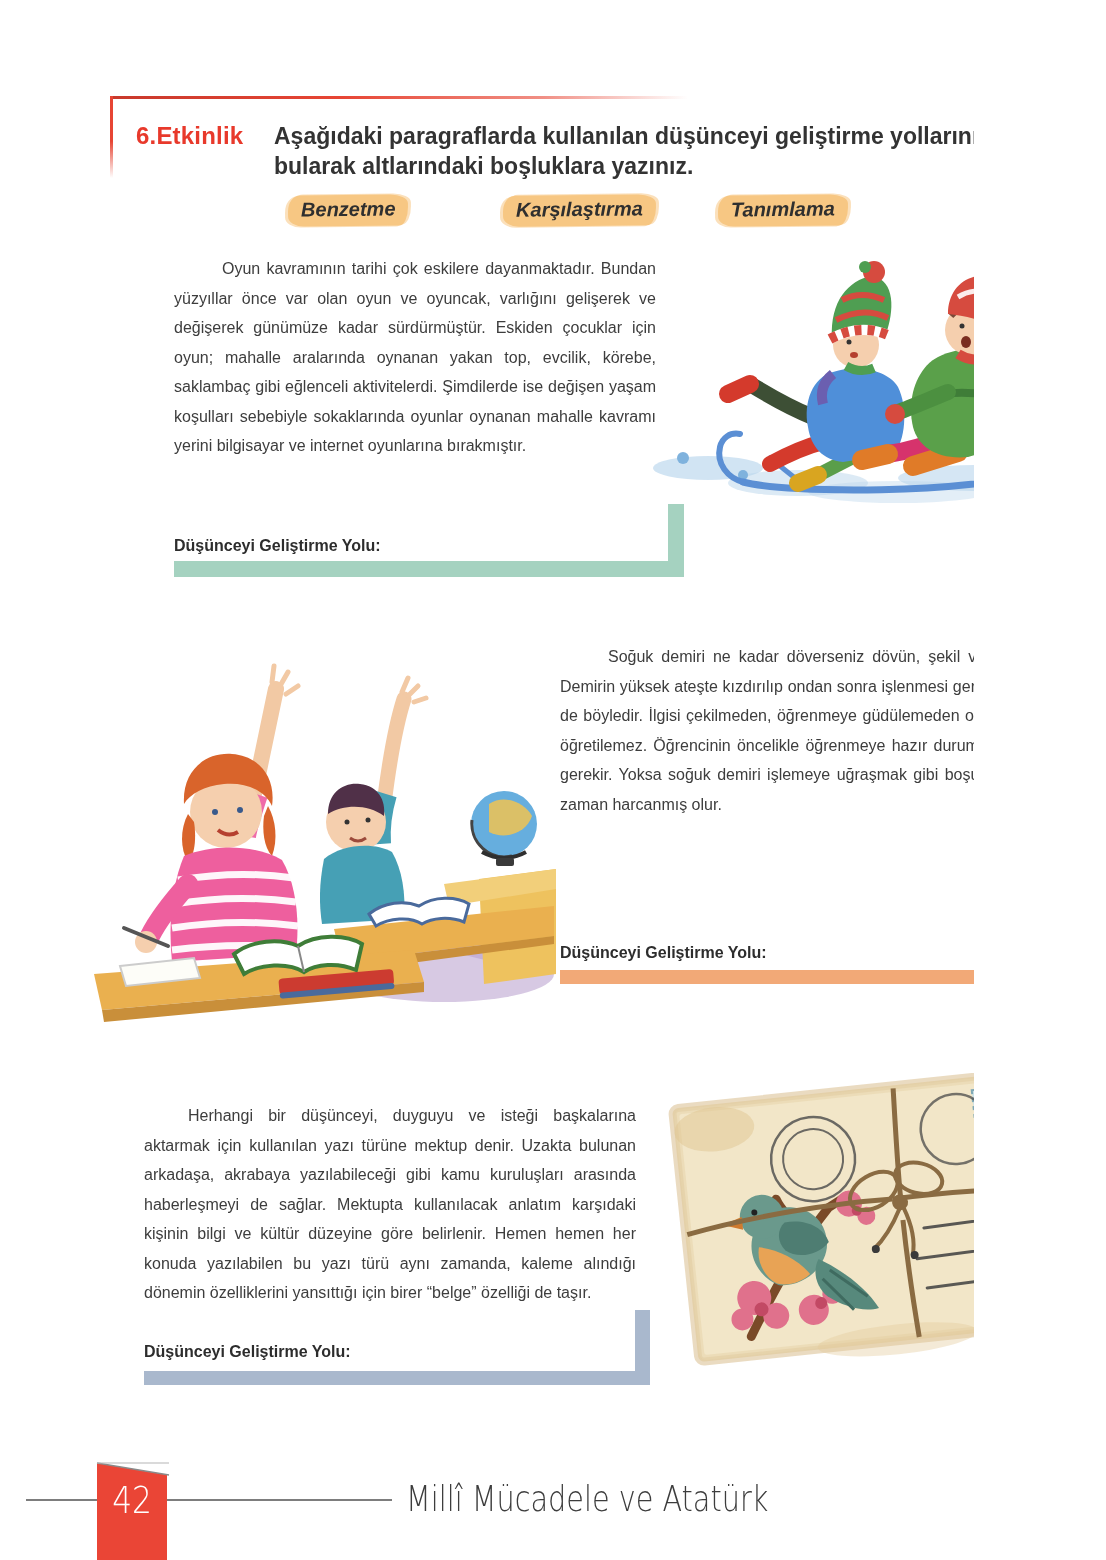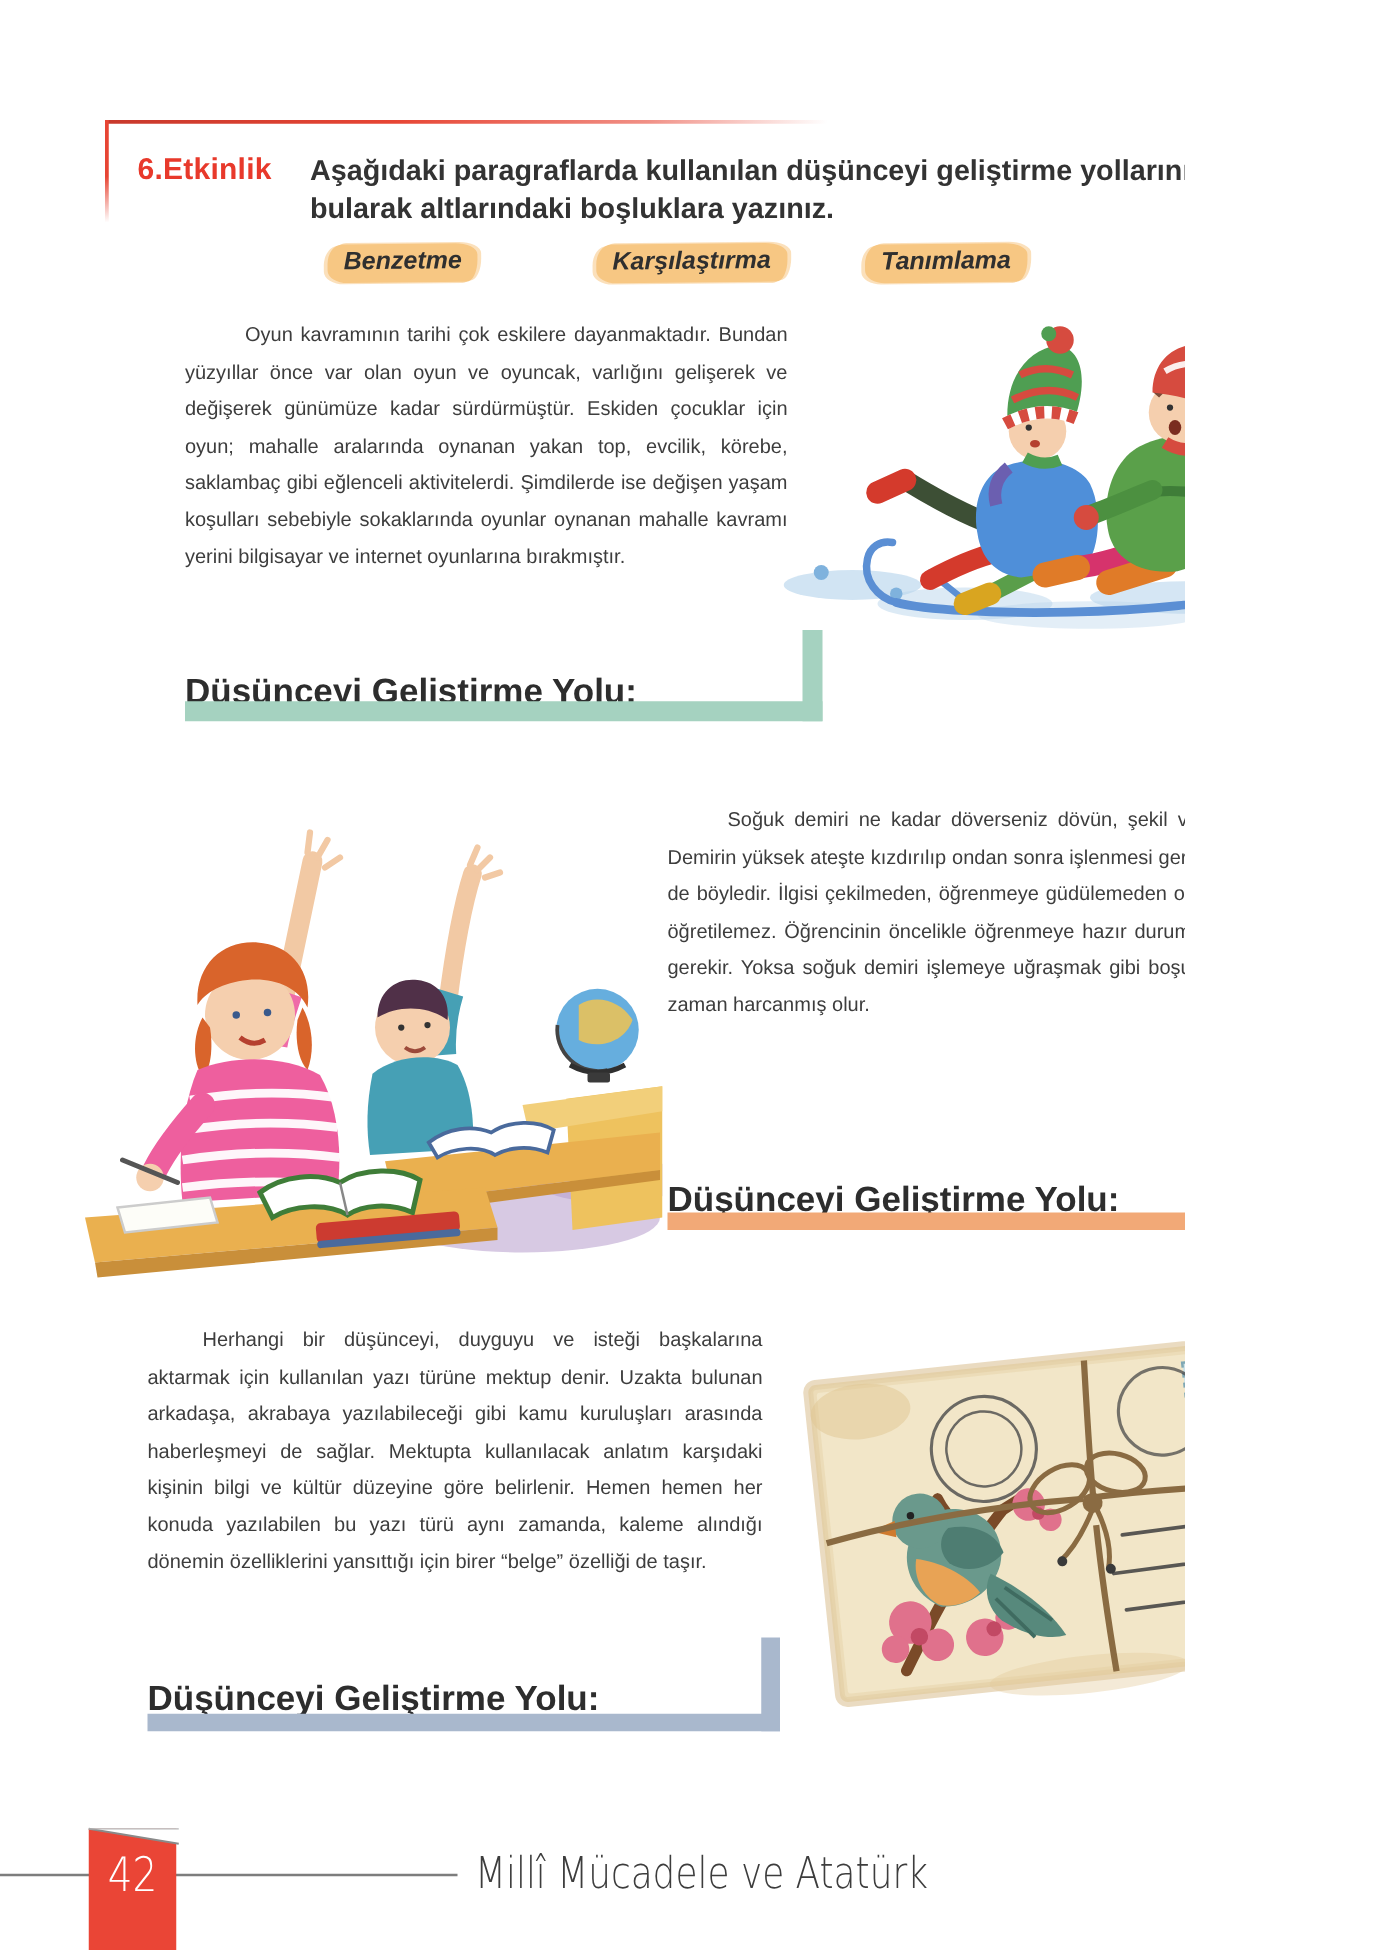--- a/index.html
+++ b/index.html
@@ -1,20 +1,21 @@
 <!DOCTYPE html>
 <html lang="tr"><head>
 <meta charset="utf-8">
 <style>
   html,body { margin:0; padding:0; background:#ffffff; }
   .page {
     position:relative; width:948px; height:1560px;
     background:#ffffff; overflow:hidden;
     font-family:"Liberation Sans", sans-serif;
     color:#3d3d3d;
+    margin-left:26px;
   }
   
   .corner-h {
     position:absolute; left:84px; top:96px; width:578px; height:3px;
     background:linear-gradient(90deg,#c8392c 0%,#e74534 40%,rgba(231,69,52,0.6) 75%,rgba(231,69,52,0) 100%);
   }
   .corner-v {
     position:absolute; left:84px; top:96px; width:3px; height:82px;
     background:linear-gradient(180deg,#e74534 0%,#e74534 55%,rgba(231,69,52,0) 100%);
   }
@@ -39,24 +40,24 @@
   .pill-1 { left:262px; }
   .pill-2 { left:477px; }
   .pill-3 { left:692px; }
   
   .para {
     position:absolute; text-align:justify;
     font-size:16px; line-height:29.5px; color:#3d3d3d;
   }
   .para-1 { left:148px; top:254px; width:482px; text-indent:48px; }
   .para-2 { left:534px; top:642px; width:506px; text-indent:48px; }
-  .para-3 { left:118px; top:1058px; width:492px; text-indent:44px; }
+  .para-3 { left:118px; top:1101px; width:492px; text-indent:44px; }
   
   .answer-label {
-    position:absolute; font-size:28px; font-weight:bold; color:#2d2d2d;
+    position:absolute; font-size:16px; font-weight:bold; color:#2d2d2d;
   }
   .ans-1 { left:148px; top:537px; }
   .ans-2 { left:534px; top:944px; }
   .ans-3 { left:118px; top:1343px; }
   .bar { position:absolute; }
   .bar-teal  { background:#a5d2c0; }
   .bar-orange{ background:#f2a977; }
   .bar-blue  { background:#a9b8cd; }
   .hbar-1 { left:148px; top:561px; width:510px; height:16px; }
   .vbar-1 { left:642px; top:504px; width:16px;  height:73px; }

